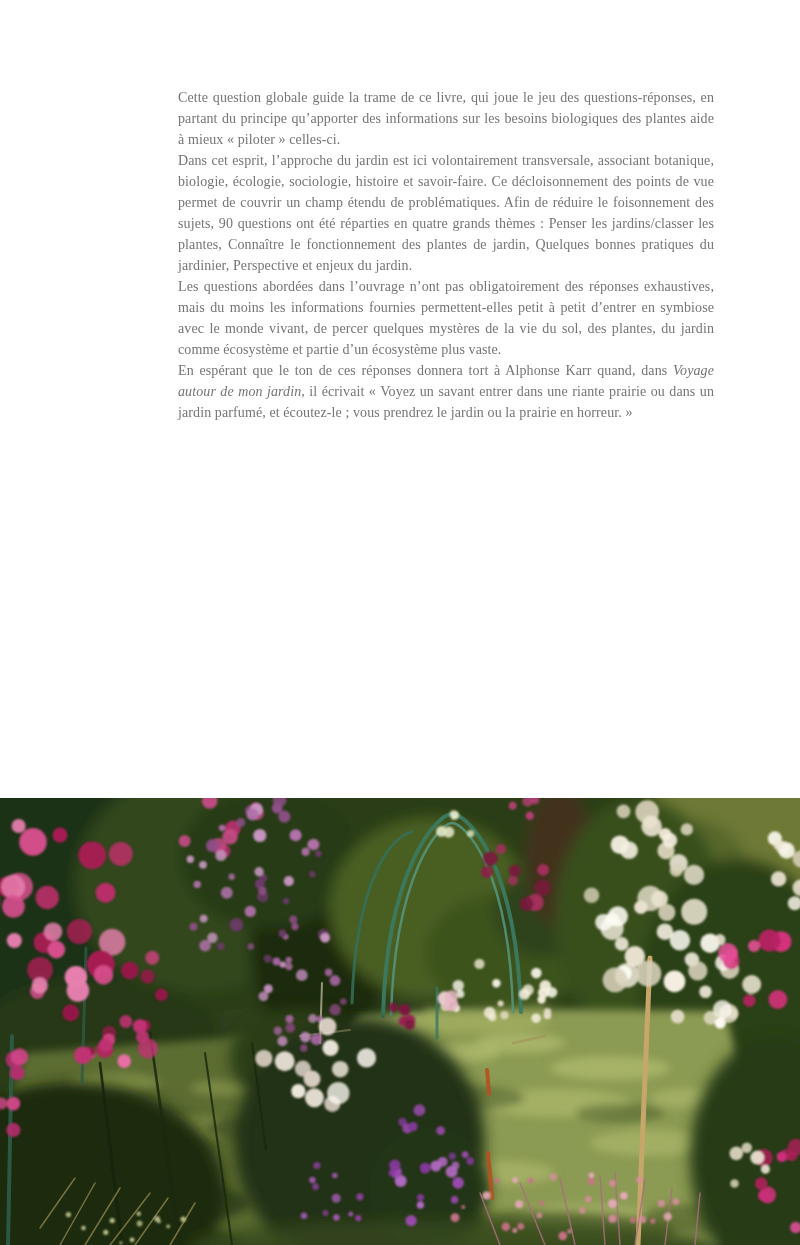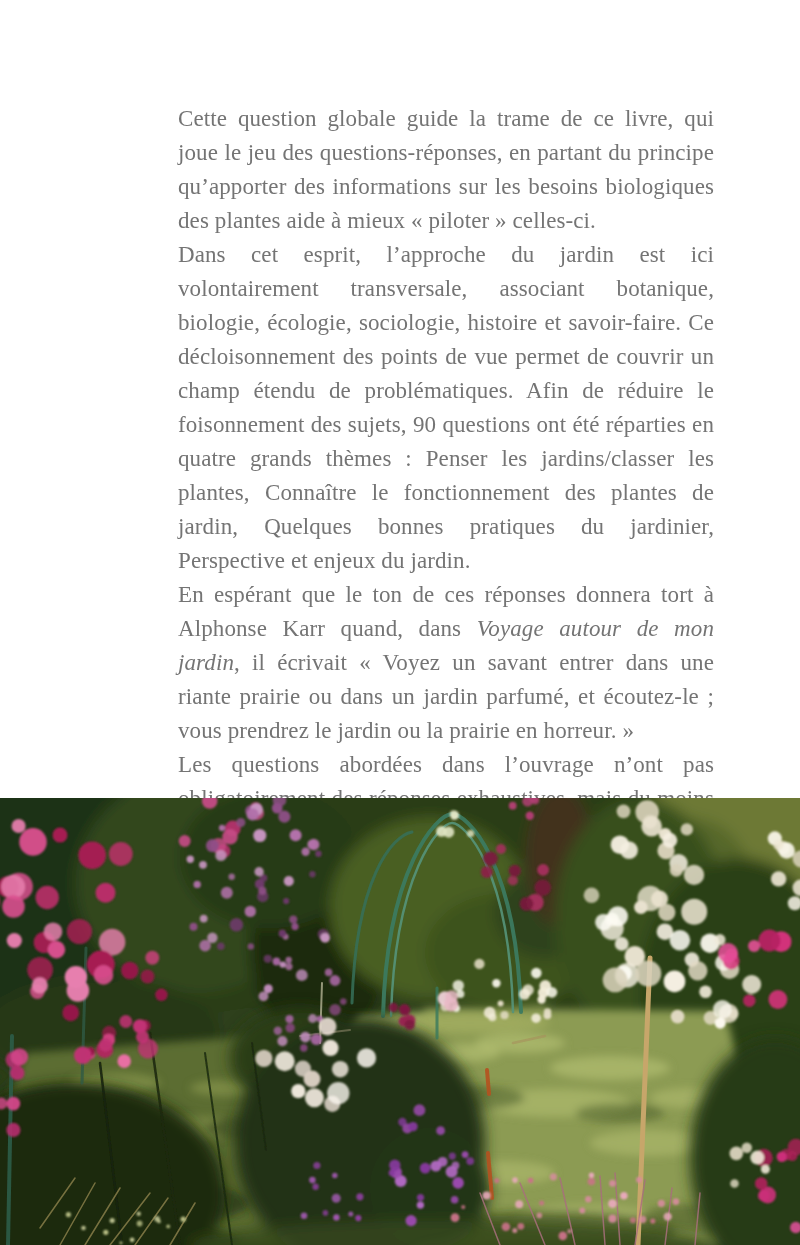--- a/index.html
+++ b/index.html
@@ -5,23 +5,23 @@
   html,body{margin:0;padding:0;}
   body{
     width:800px;height:1245px;
     background:#ffffff;
     position:relative;
     overflow:hidden;
     font-family:"Liberation Serif", serif;
   }
   .text-block{
     position:absolute;
-    left:178px;top:102px;width:536px;
-    font-size:23px;
-    line-height:34px;
+    left:178px;top:87px;width:536px;
+    font-size:14px;
+    line-height:21px;
     color:#747474;
     text-align:justify;
     letter-spacing:0.1px;
   }
   .text-block p{margin:0;padding:0;}
   .text-block i{font-style:italic;}
   .photo{
     position:absolute;
     left:0;top:798px;
     width:800px;height:447px;
@@ -30,22 +30,22 @@
   }
 </style>
 </head>
 <body>
 
 <div class="page">
 
   <div class="text-block" id="article" style="color: rgb(116, 116, 116);">
       <p><span>Cette question globale guide la trame de ce livre, qui joue le jeu des questions-réponses, en partant du principe qu’apporter des informations sur les besoins biologiques des plantes aide à mieux « piloter » celles-ci.</span></p>
       <p><span>Dans cet esprit, l’approche du jardin est ici volontairement transversale, associant botanique, biologie, écologie, sociologie, histoire et savoir-faire. Ce décloisonnement des points de vue permet de couvrir un champ étendu de problématiques. Afin de réduire le foisonnement des sujets, 90 questions ont été réparties en quatre grands thèmes : Penser les jardins/classer les plantes, Connaître le fonctionnement des plantes de jardin, Quelques bonnes pratiques du jardinier, Perspective et enjeux du jardin.</span></p>
+      <p><span>Les questions abordées dans l’ouvrage n’ont pas obligatoirement des réponses exhaustives, mais du moins les informations fournies permettent-elles petit à petit d’entrer en symbiose avec le monde vivant, de percer quelques mystères de la vie du sol, des plantes, du jardin comme écosystème et partie d’un écosystème plus vaste.</span></p>
       <p><span>En espérant que le ton de ces réponses donnera tort à Alphonse Karr quand, dans </span><i>Voyage autour de mon jardin</i><span>, il écrivait « Voyez un savant entrer dans une riante prairie ou dans un jardin parfumé, et écoutez-le ; vous prendrez le jardin ou la prairie en horreur. »</span></p>
-      <p><span>Les questions abordées dans l’ouvrage n’ont pas obligatoirement des réponses exhaustives, mais du moins les informations fournies permettent-elles petit à petit d’entrer en symbiose avec le monde vivant, de percer quelques mystères de la vie du sol, des plantes, du jardin comme écosystème et partie d’un écosystème plus vaste.</span></p>
     </div>
 
   <svg class="photo" id="photo-svg" viewBox="0 0 800 447" preserveAspectRatio="none" role="img" aria-label="Allée de jardin fleurie : rosiers roses et blancs, arches métalliques vertes, pelouse ensoleillée et géraniums pourpres">
     <defs>
       <filter id="f6" x="-40%" y="-40%" width="180%" height="180%">
           <feGaussianBlur stdDeviation="7"></feGaussianBlur>
         </filter>
       <filter id="f4" x="-40%" y="-40%" width="180%" height="180%">
           <feGaussianBlur stdDeviation="4"></feGaussianBlur>
         </filter>

